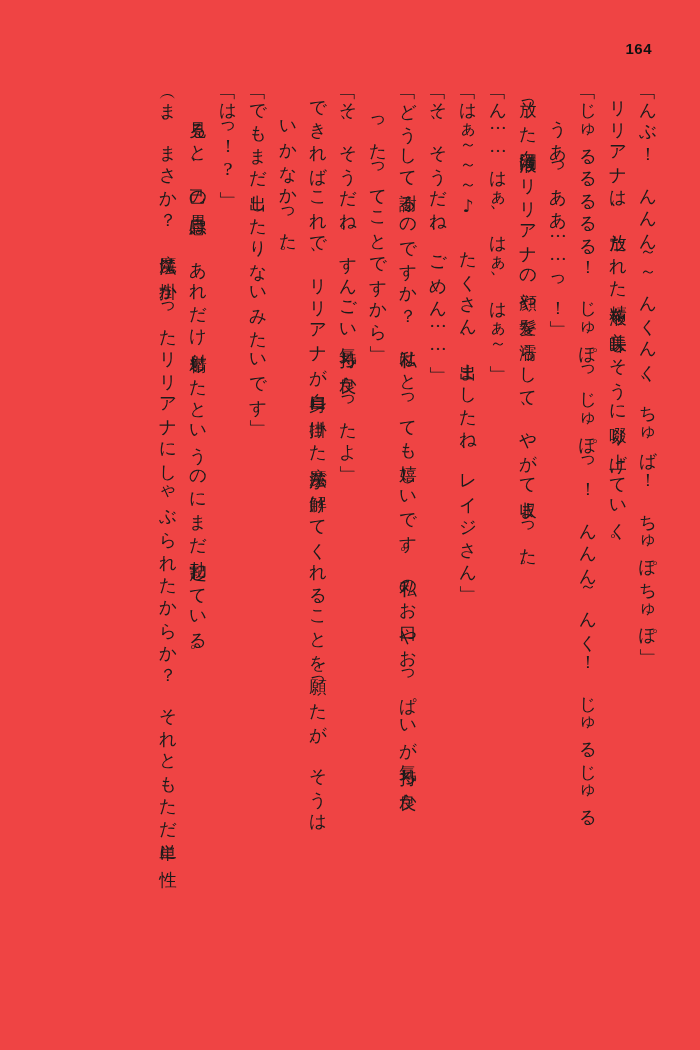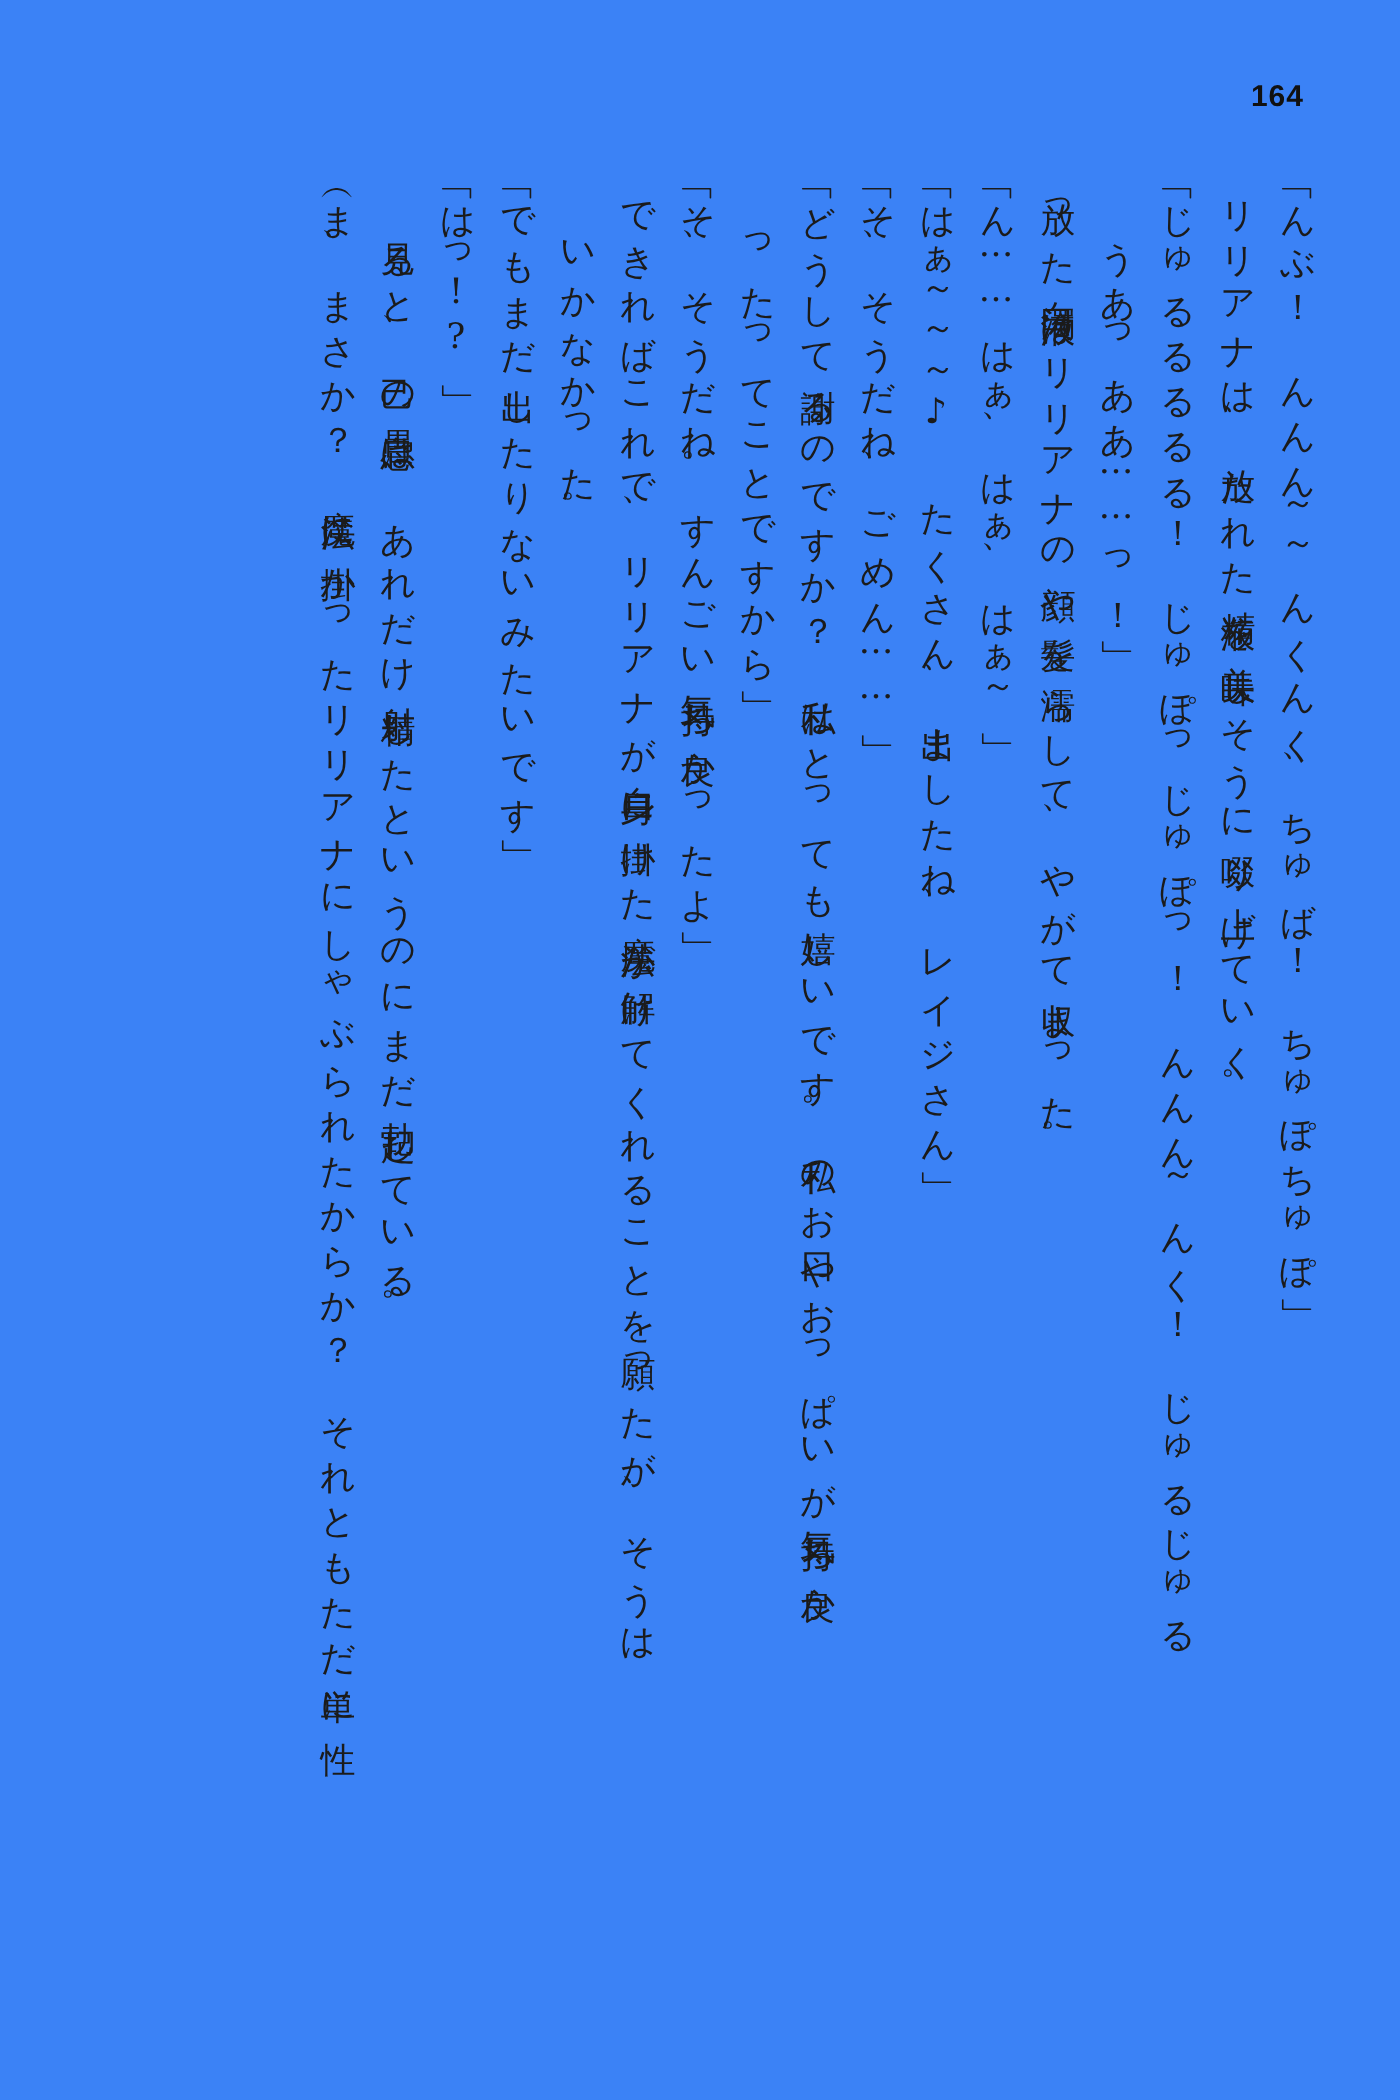--- a/index.html
+++ b/index.html
@@ -12,21 +12,21 @@
     height: 1050px;
     overflow: hidden;
     font-family: "DejaVu Serif", "Liberation Serif", serif;
     color: #1a1a1a;
   }
   .page {
     position: relative;
     width: 700px;
     height: 1050px;
     box-sizing: border-box;
-    background: #3b82f6;
+    background: #ef4444;
   }
   .page-number {
     position: absolute;
     top: 40px;
     right: 48px;
     font-family: "Liberation Sans", sans-serif;
     font-size: 15px;
     font-weight: bold;
     letter-spacing: 0.5px;
     color: #111;

